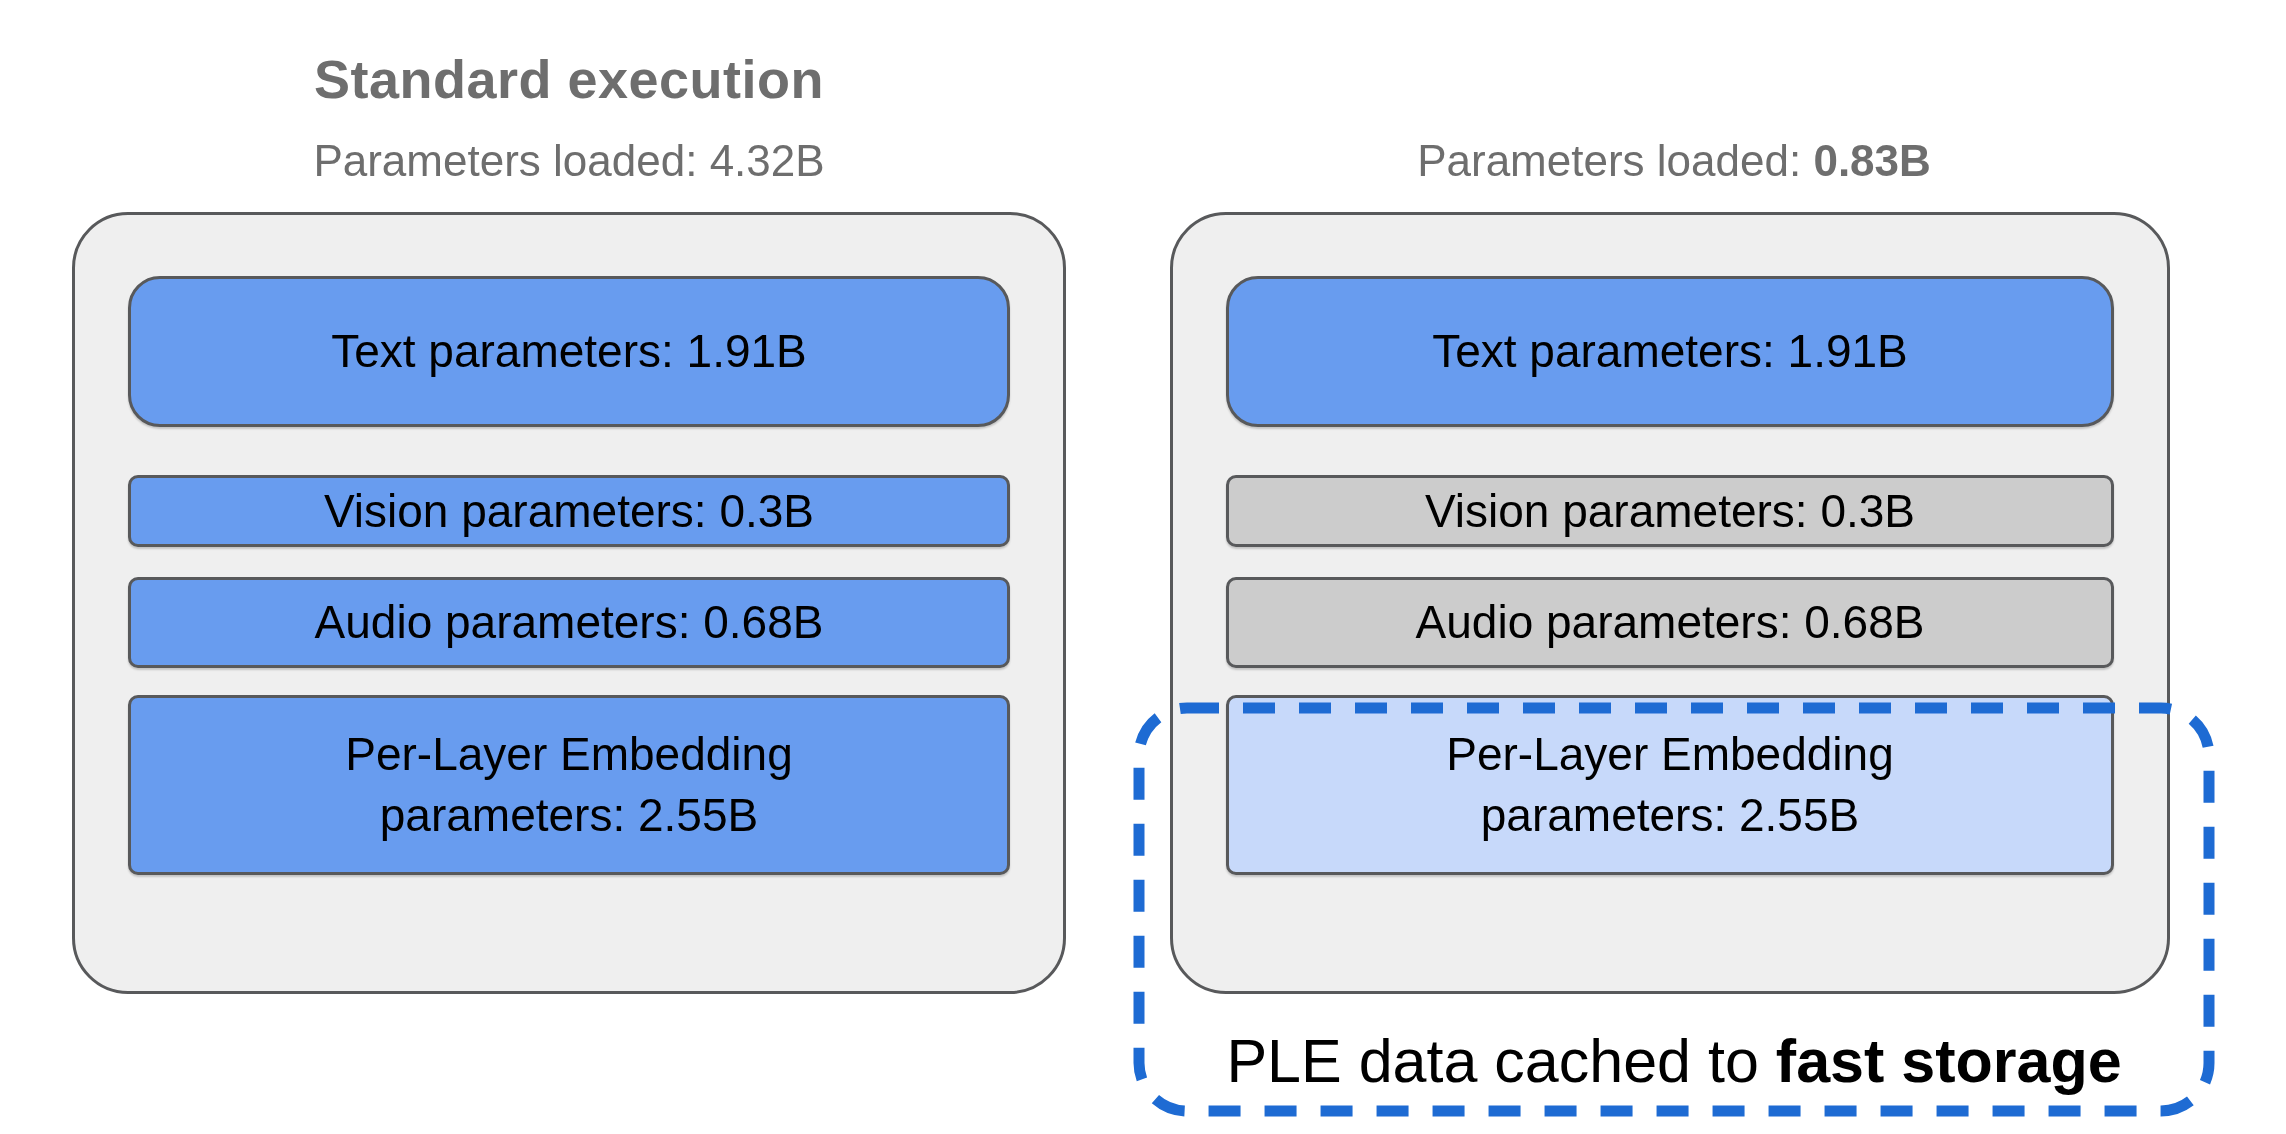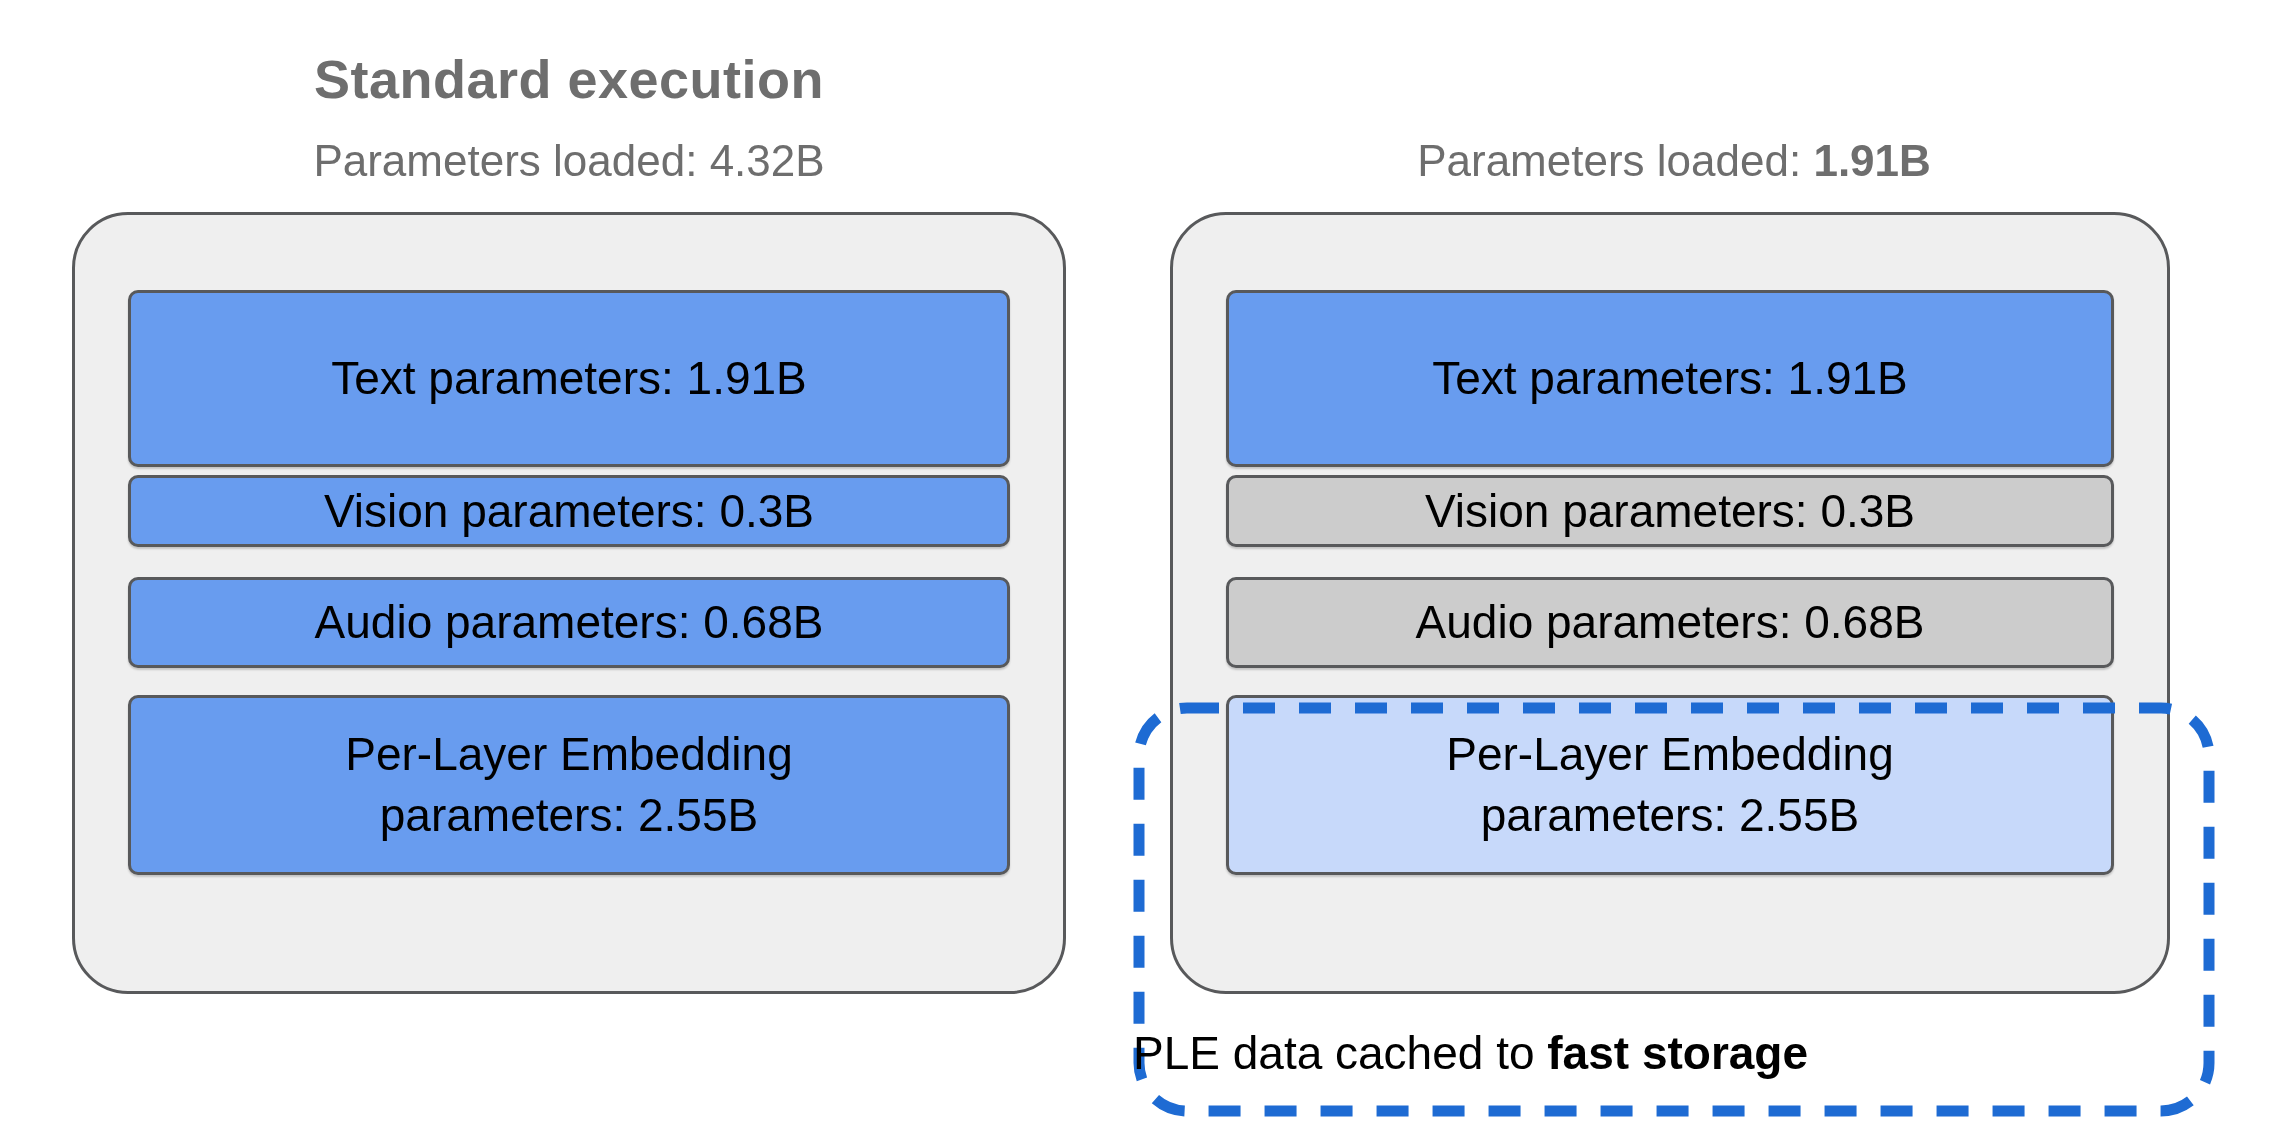--- a/index.html
+++ b/index.html
@@ -56,21 +56,21 @@
     align-items: center;
     justify-content: center;
     text-align: center;
     font-size: 46px;
     color: #000000;
     line-height: 1.32;
     box-shadow: 0 2px 2px rgba(0,0,0,0.18);
   }
   #left-container .pbox { width: 882px; }
   #right-container .pbox { width: 888px; }
-  .row-text   { top: 75px;  height: 177px; }
+  .row-text   { top: 61px;  height: 151px; border-radius: 32px; }
   .row-vision { top: 260px; height: 72px; }
   .row-audio  { top: 362px; height: 91px; }
   .row-ple    { top: 480px; height: 180px; align-items: center; }
   .fill-blue      { background: #689CEF; }
   .fill-gray      { background: #CCCCCC; }
   .fill-lightblue { background: #C7D9FA; }
   .row-ple .pbox-label { display: inline-block; max-width: 640px; }
 
   .ple-cache-svg {
     position: absolute;
@@ -79,22 +79,22 @@
     width: 1082px;
     height: 415px;
     pointer-events: none;
   }
   .ple-caption {
     position: absolute;
     left: 1133px;
     top: 1004px;
     width: 1082px;
     margin: 0;
-    text-align: left;
-    font-size: 46px;
+    text-align: center;
+    font-size: 61px;
     color: #000000;
   }
   .ple-caption b { font-weight: bold; }
 </style>
 </head>
 <body>
 
 <div class="canvas">
 
   <h2 class="panel-title" id="left-title">Standard execution</h2>
@@ -113,21 +113,21 @@
     <div class="pbox row-audio fill-blue">
       <span class="pbox-label">Audio parameters: 0.68B</span>
     </div>
     <div class="pbox row-ple fill-blue">
       <span class="pbox-label">Per-Layer Embedding parameters: 2.55B</span>
     </div>
   </div>
 
   <p class="panel-subtitle" id="right-subtitle">
     <span>Parameters loaded:</span>
-    <span class="bold-val">1.91B</span>
+    <span class="bold-val">0.83B</span>
   </p>
 
   <div class="model-container" id="right-container">
     <div class="pbox row-text fill-blue">
       <span class="pbox-label">Text parameters: 1.91B</span>
     </div>
     <div class="pbox row-vision fill-gray">
       <span class="pbox-label">Vision parameters: 0.3B</span>
     </div>
     <div class="pbox row-audio fill-gray">

